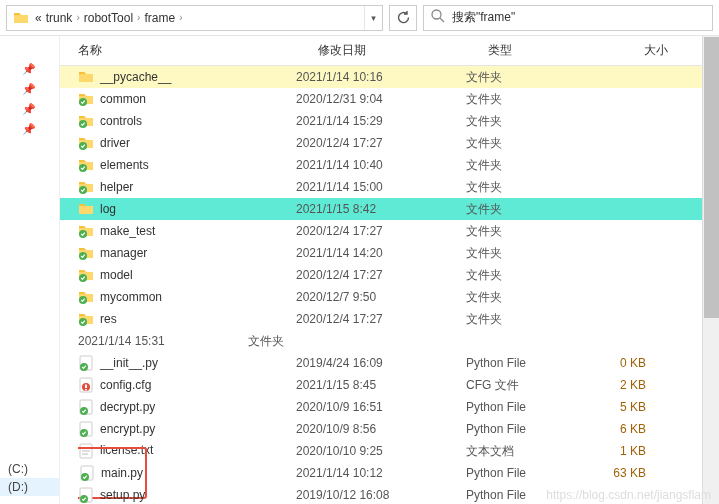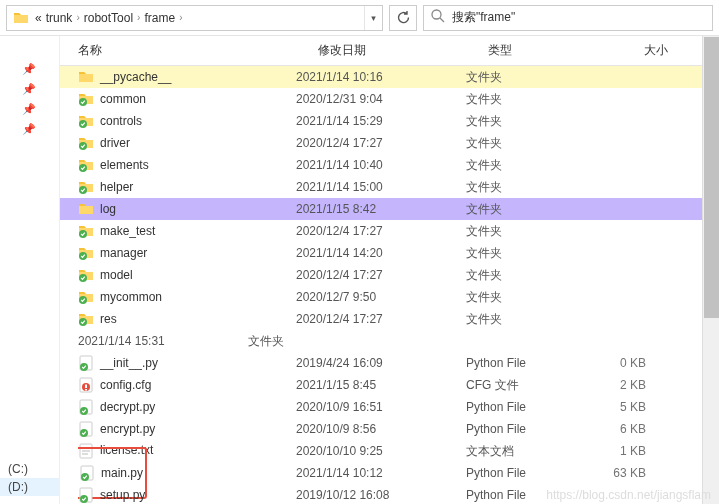--- a/index.html
+++ b/index.html
@@ -20,26 +20,26 @@
 .drive.sel{background:#e5f3ff}
 .listpane{flex:1;position:relative}
 .header{display:flex;padding:6px 0 6px 18px;border-bottom:1px solid #e5e5e5;color:#555;font-size:12px}
 .col-name{width:240px}
 .col-date{width:170px}
 .col-type{width:120px}
 .col-size{width:60px;text-align:right}
 .rows{overflow-y:auto;height:calc(100% - 30px)}
 .row{display:flex;align-items:center;height:22px;padding-left:18px}
 .row.sel{background:#fef9c3}
-.row.hov{background:#c4b5fd}
+.row.hov{background:#5eead4}
 .row .ico{width:16px;height:16px;margin-right:6px;flex-shrink:0;display:flex;align-items:center;justify-content:center}
 .row .nm{width:218px;white-space:nowrap;overflow:hidden}
 .row .dt{width:170px;color:#555}
 .row .tp{width:120px;color:#555}
-.row .sz{width:60px;text-align:right;color:#737373}
+.row .sz{width:60px;text-align:right;color:#a16207}
 .scrollbar{position:absolute;right:0;top:0;bottom:0;width:17px;background:#f0f0f0;border-left:1px solid #ddd}
 .scrollbar .thumb{width:15px;margin:1px;background:#c1c1c1;height:60%}
 .redbox{border:2px solid #e74c3c;border-radius:3px;margin-left:-3px;padding:16px 2px;display:inline-flex;align-items:center}
 .drives{position:absolute;bottom:8px;left:0;width:60px}
 .watermark{position:absolute;bottom:2px;right:8px;color:#ddd;font-size:12px;pointer-events:none}
 
 .svg{width:16px;height:16px}
 </style>
 </head>
 <body>

